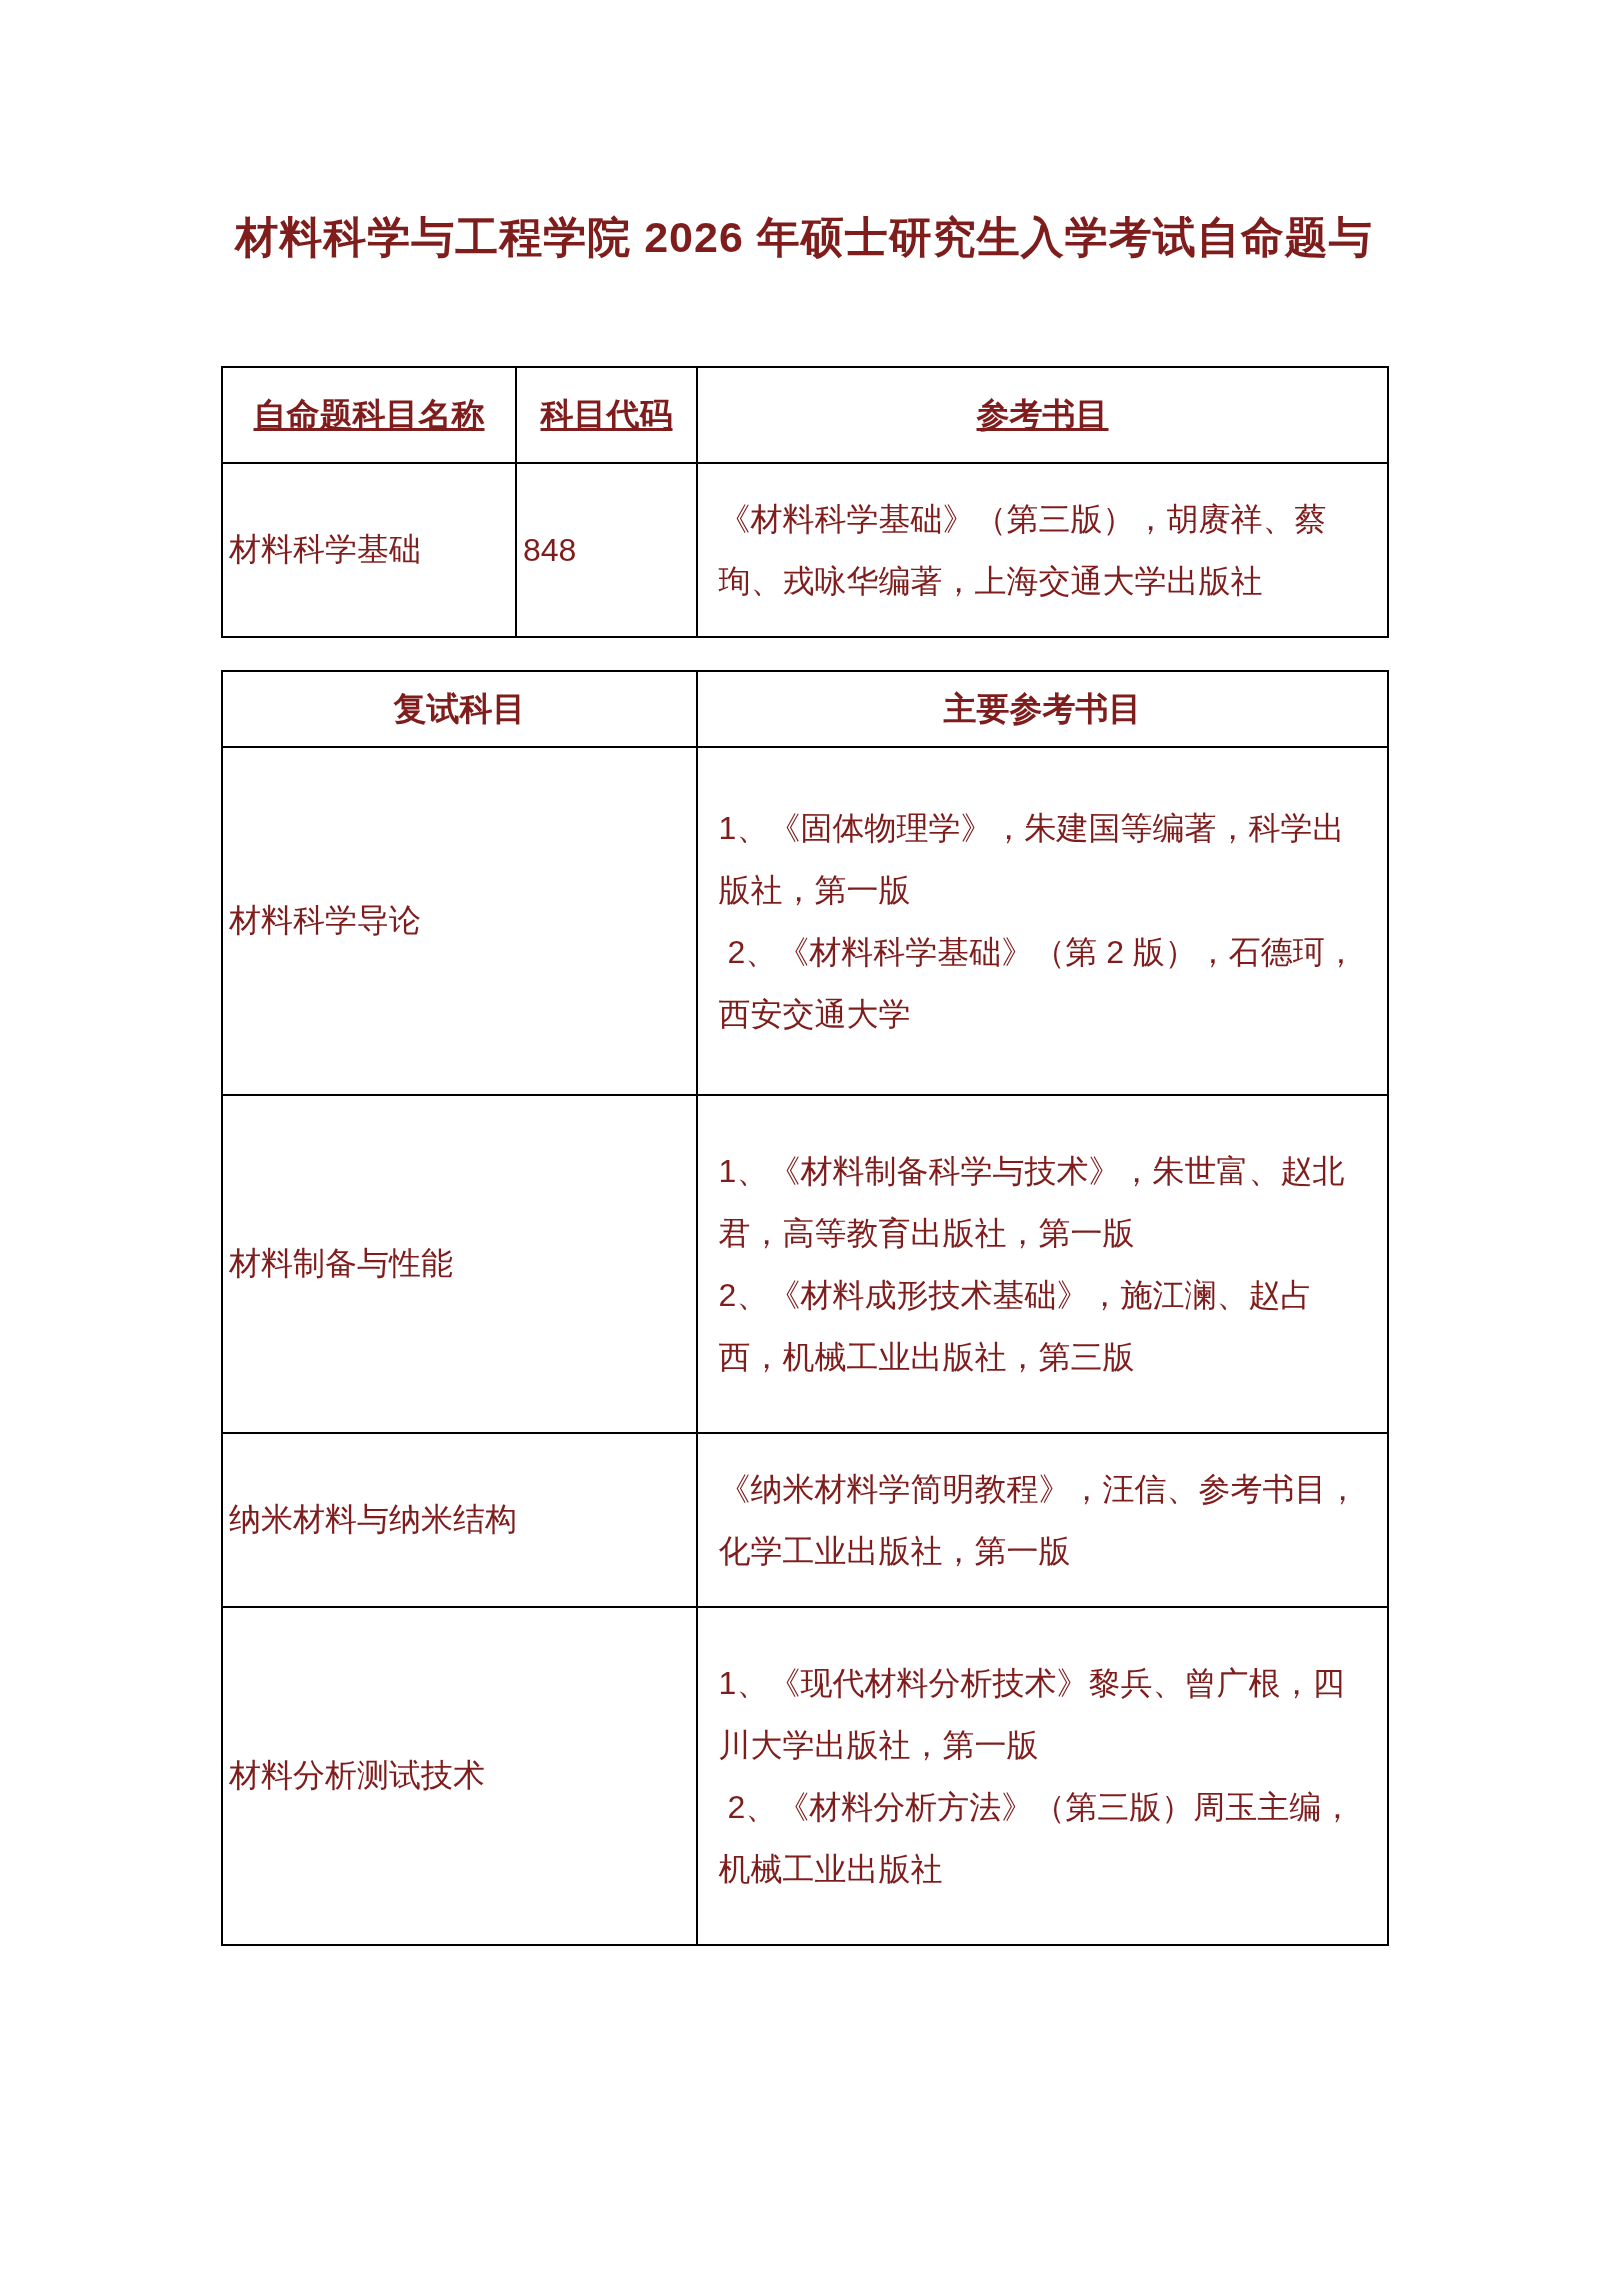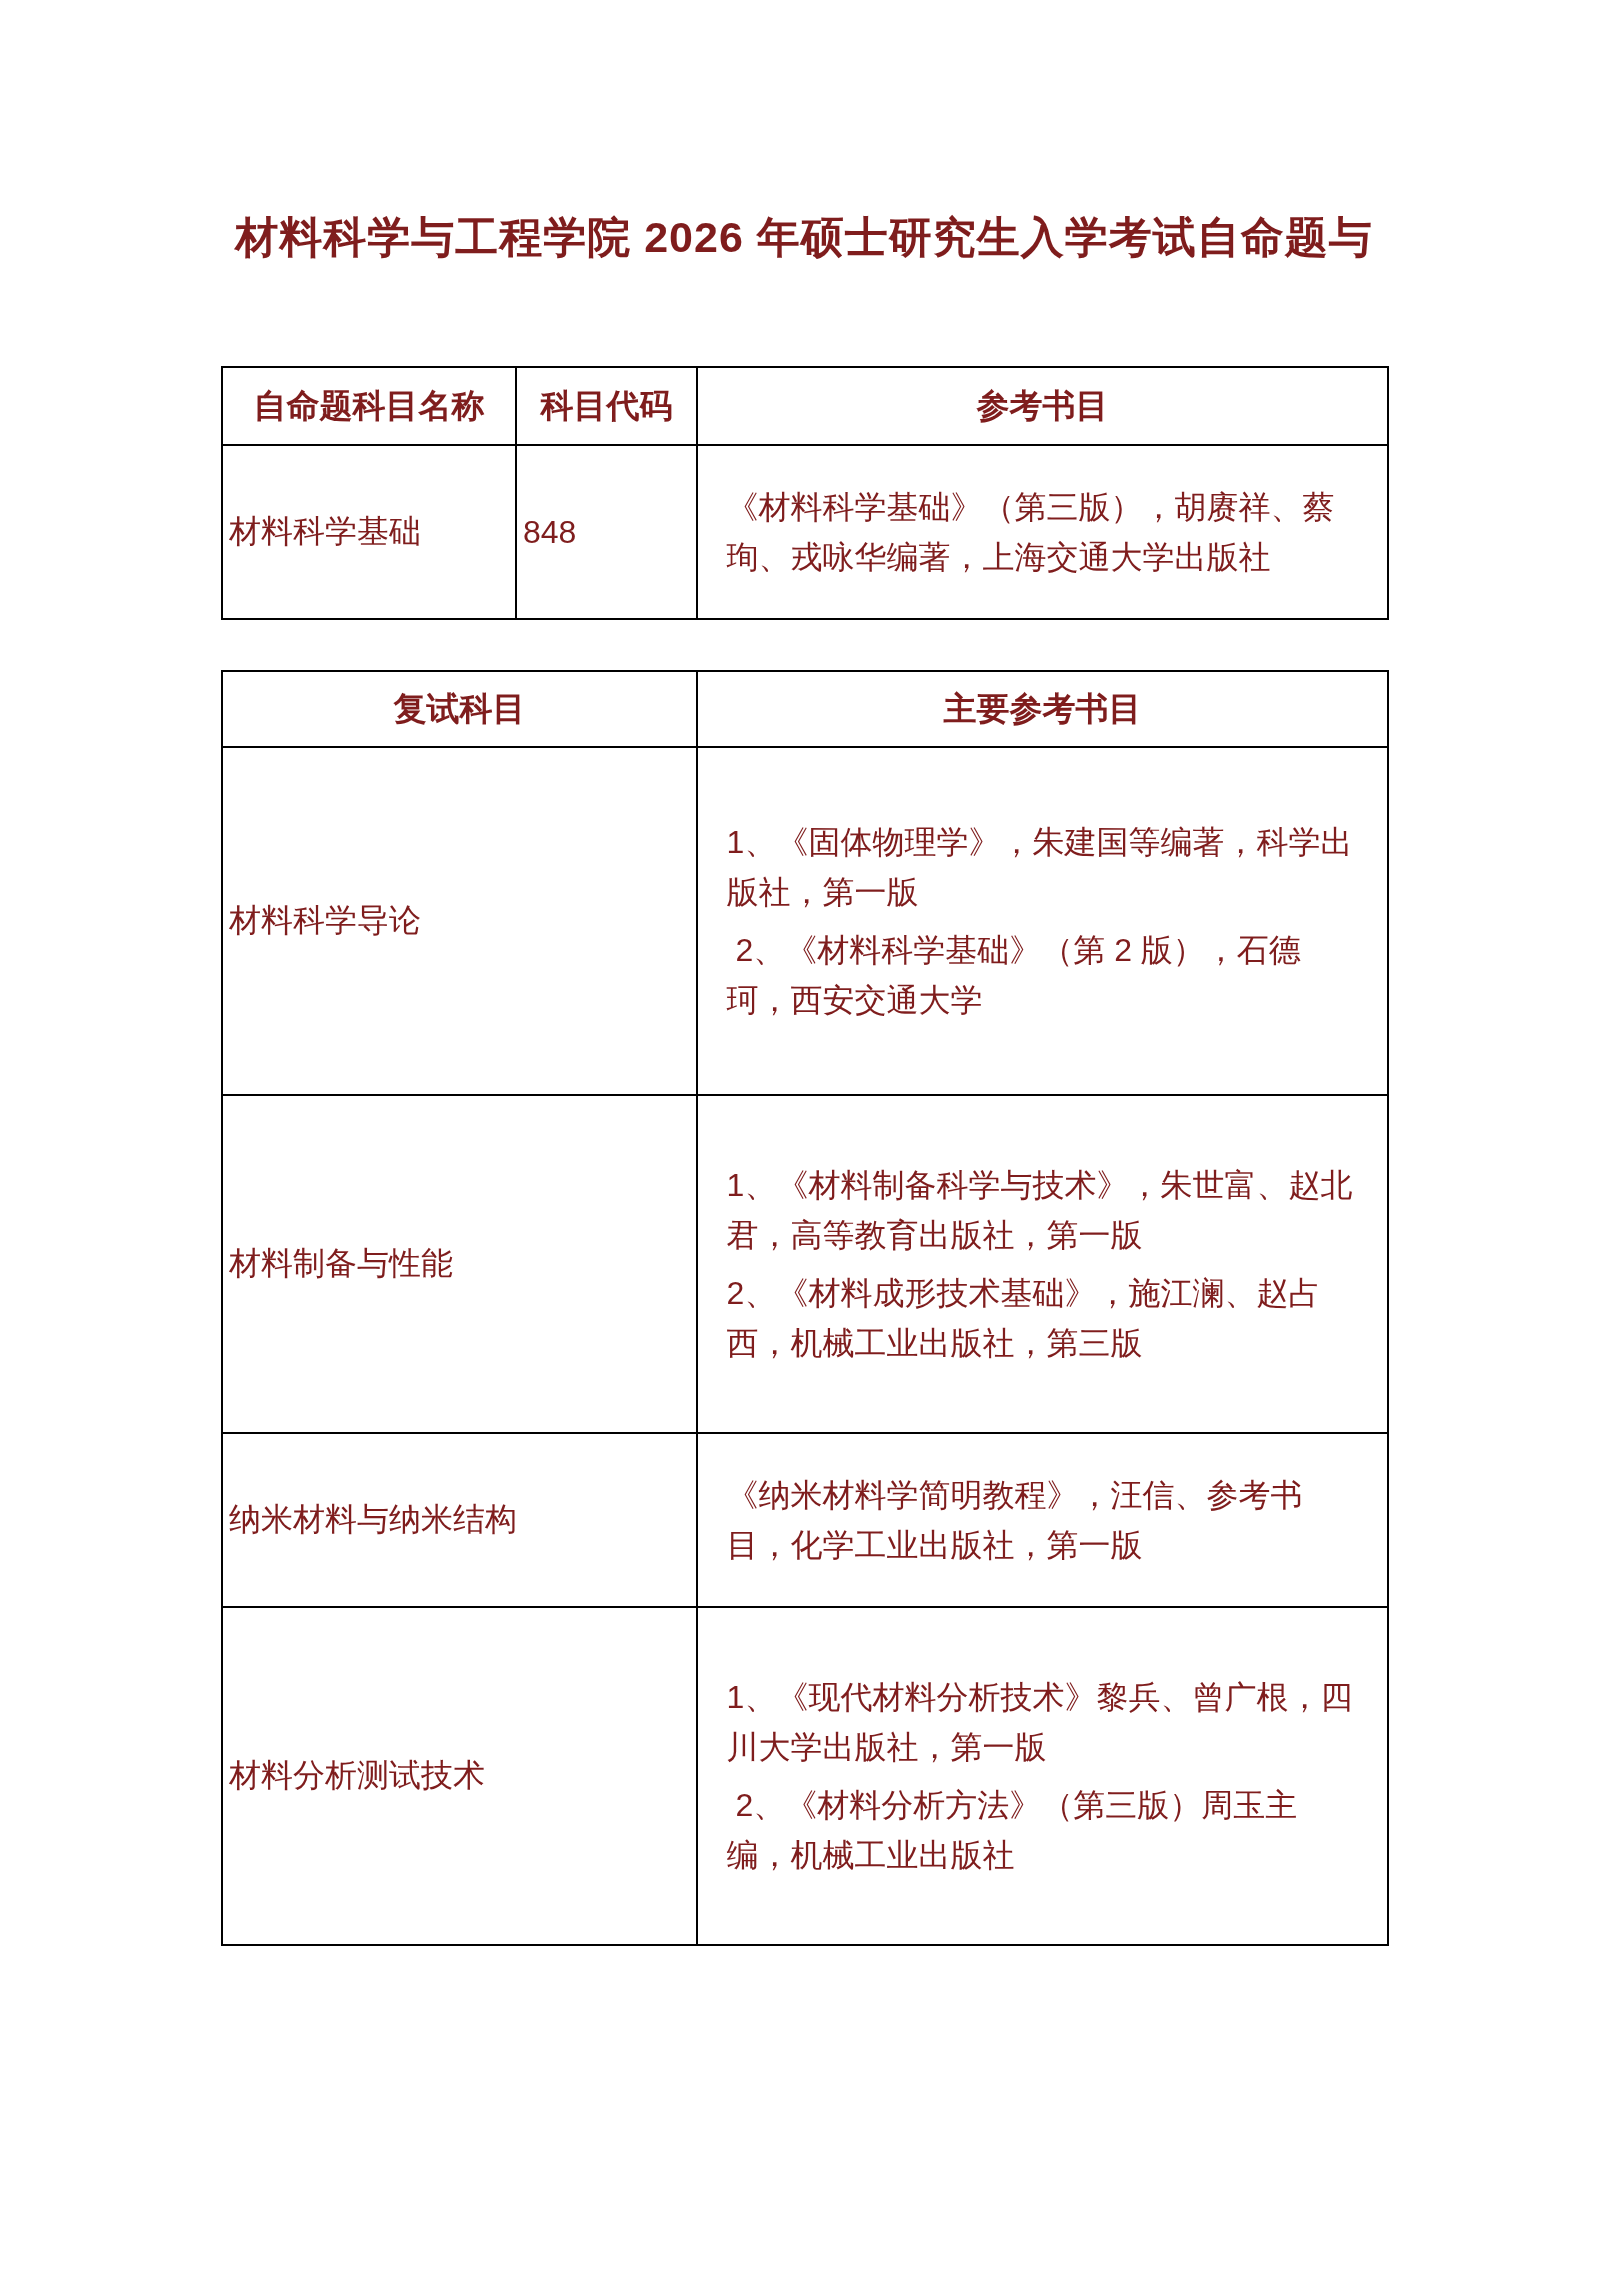--- a/index.html
+++ b/index.html
@@ -54,26 +54,26 @@
     vertical-align: middle;
     padding: 0 5.9px;
     margin-top: 20px;
   }
   td.refs-cell {
     vertical-align: middle;
     text-align: left;
     padding: 0 18.6px 0 20.6px;
   }
   td.refs-cell p {
-    margin: 8px;
-    line-height: 50px;
+    margin: 0;
+    line-height: 62px;
     white-space: pre-wrap;
     word-break: break-all;
   }
-  #table1 tr.head-row { height: 78px; }
+  #table1 tr.head-row { height: 96px; text-decoration: underline; }
   #table1 tr.data-row { height: 174px; }
   #table2 tr.head-row { height: 76px; }
   #table2 tr.row-0 { height: 348px; }
   #table2 tr.row-1 { height: 338px; }
   #table2 tr.row-2 { height: 174px; }
   #table2 tr.row-3 { height: 338px; }
 </style>
 </head>
 <body>
 

